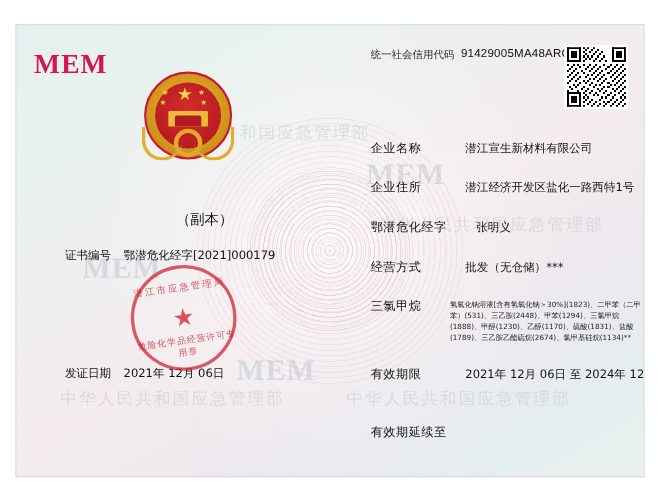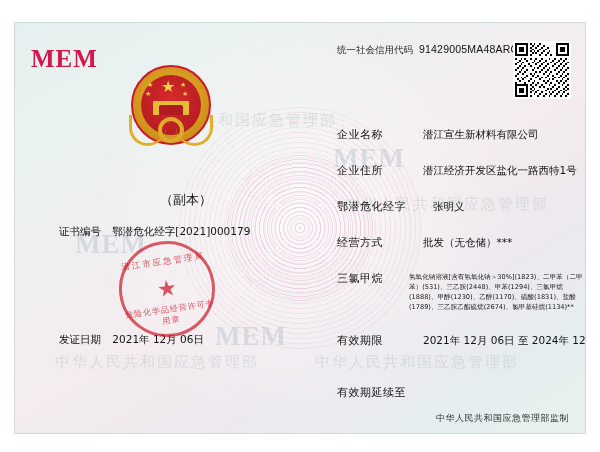--- a/index.html
+++ b/index.html
@@ -613,14 +613,13 @@
   <div class="rrow" style="top:310px;">
     <div class="rlabel">有效期限</div>
     <div class="rvalue">2021年 12月 06日  至  2024年 12月05日</div>
   </div>
 
   <div class="rrow" style="top:362px;">
     <div class="rlabel">有效期延续至</div>
     <div class="rvalue" style="left:96px;"></div>
   </div>
 
-  <div class="footer">中华人民共和国应急管理部监制</div>
 </div>
 
 </body></html>

